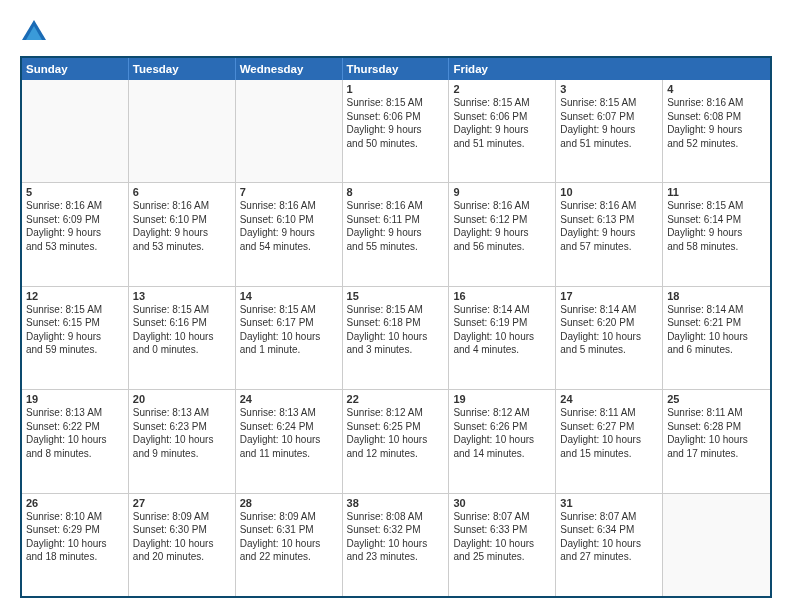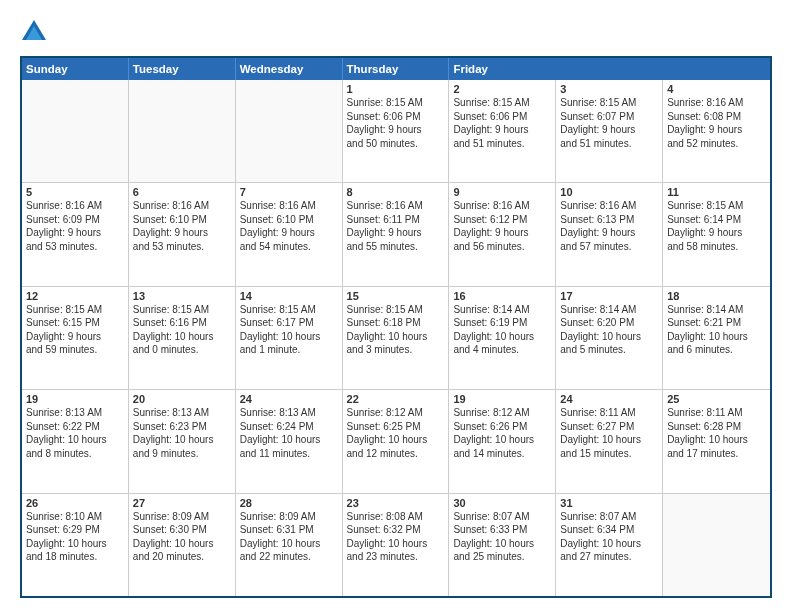--- a/index.html
+++ b/index.html
@@ -348,21 +348,21 @@
 and 20 minutes.</div>
           </div>
           <div class="day-cell">
             <span class="day-number">28</span>
             <div class="cell-text" style="white-space: pre-line;">Sunrise: 8:09 AM
 Sunset: 6:31 PM
 Daylight: 10 hours
 and 22 minutes.</div>
           </div>
           <div class="day-cell">
-            <span class="day-number">23</span>
+            <span class="day-number">38</span>
             <div class="cell-text" style="white-space: pre-line;">Sunrise: 8:08 AM
 Sunset: 6:32 PM
 Daylight: 10 hours
 and 23 minutes.</div>
           </div>
           <div class="day-cell">
             <span class="day-number">30</span>
             <div class="cell-text" style="white-space: pre-line;">Sunrise: 8:07 AM
 Sunset: 6:33 PM
 Daylight: 10 hours

